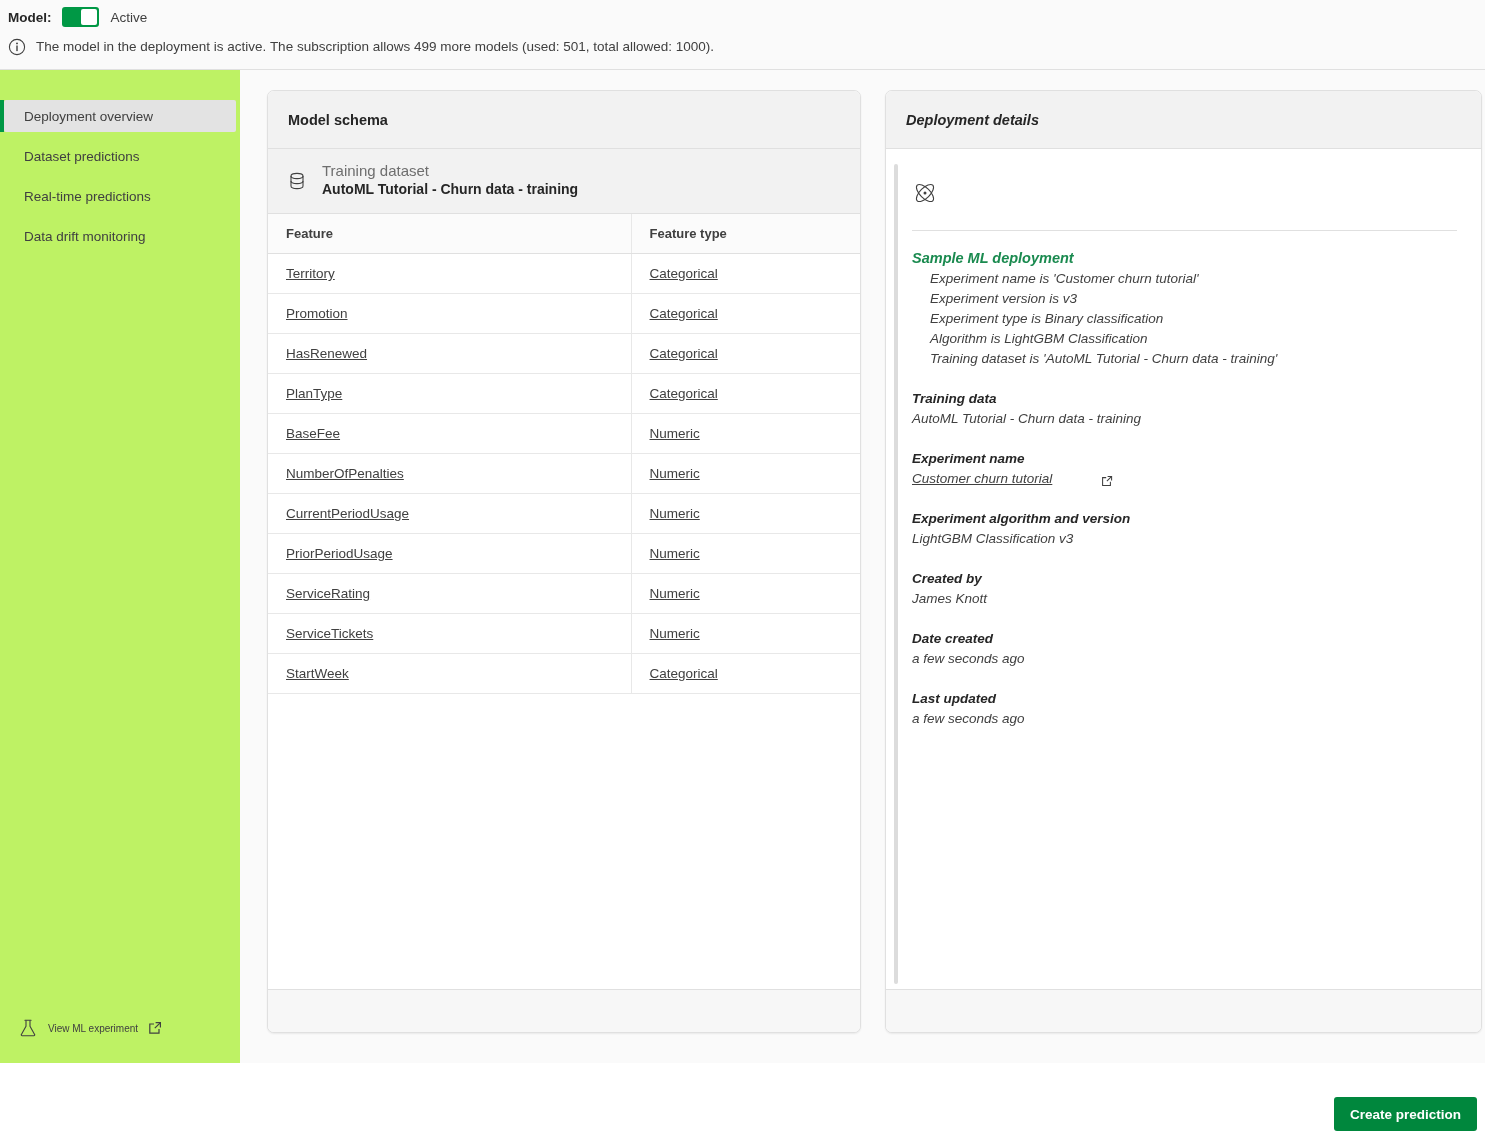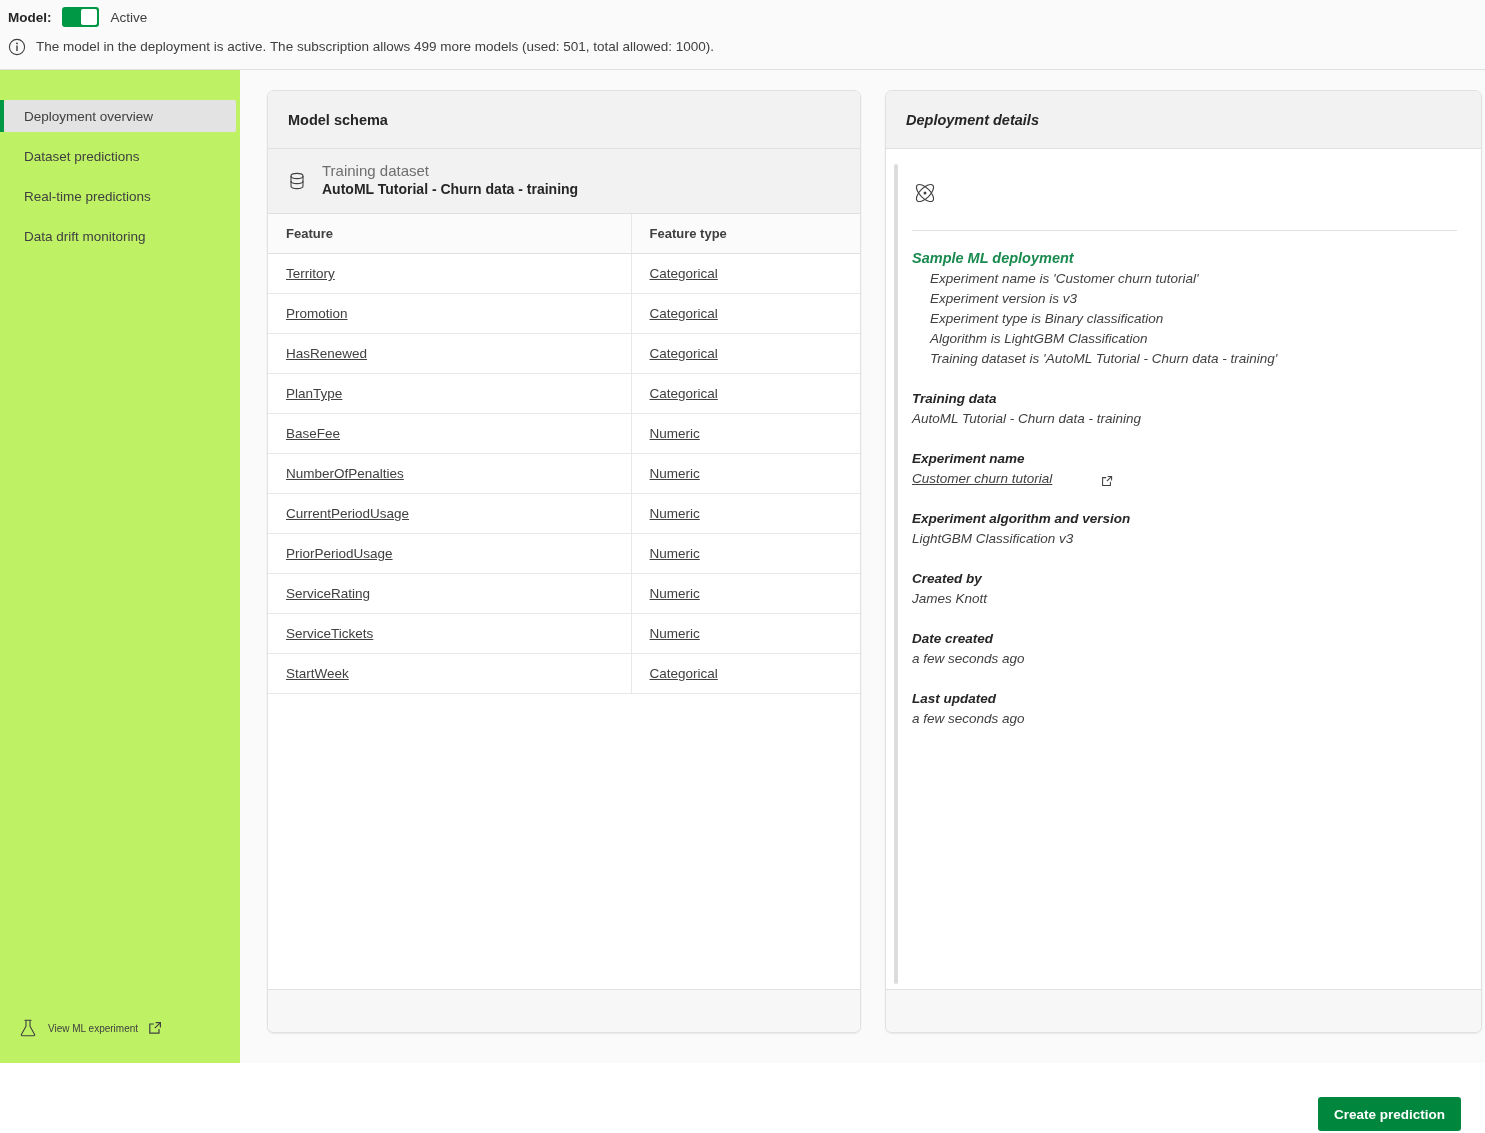--- a/index.html
+++ b/index.html
@@ -269,21 +269,21 @@
   
   .bottom-bar {
     position: absolute;
     left: 0; top: 1063px;
     width: 1485px;
     height: 70px;
     background: #ffffff;
   }
   .btn-primary {
     position: absolute;
-    right: 24px; top: 34px;
+    right: 8px; top: 34px;
     height: 34px;
     padding: 0 16px;
     background: #00873d;
     color: #ffffff;
     border: none;
     border-radius: 3px;
     font-family: "Liberation Sans", sans-serif;
     font-size: 13.5px;
     font-weight: bold;
     cursor: pointer;

